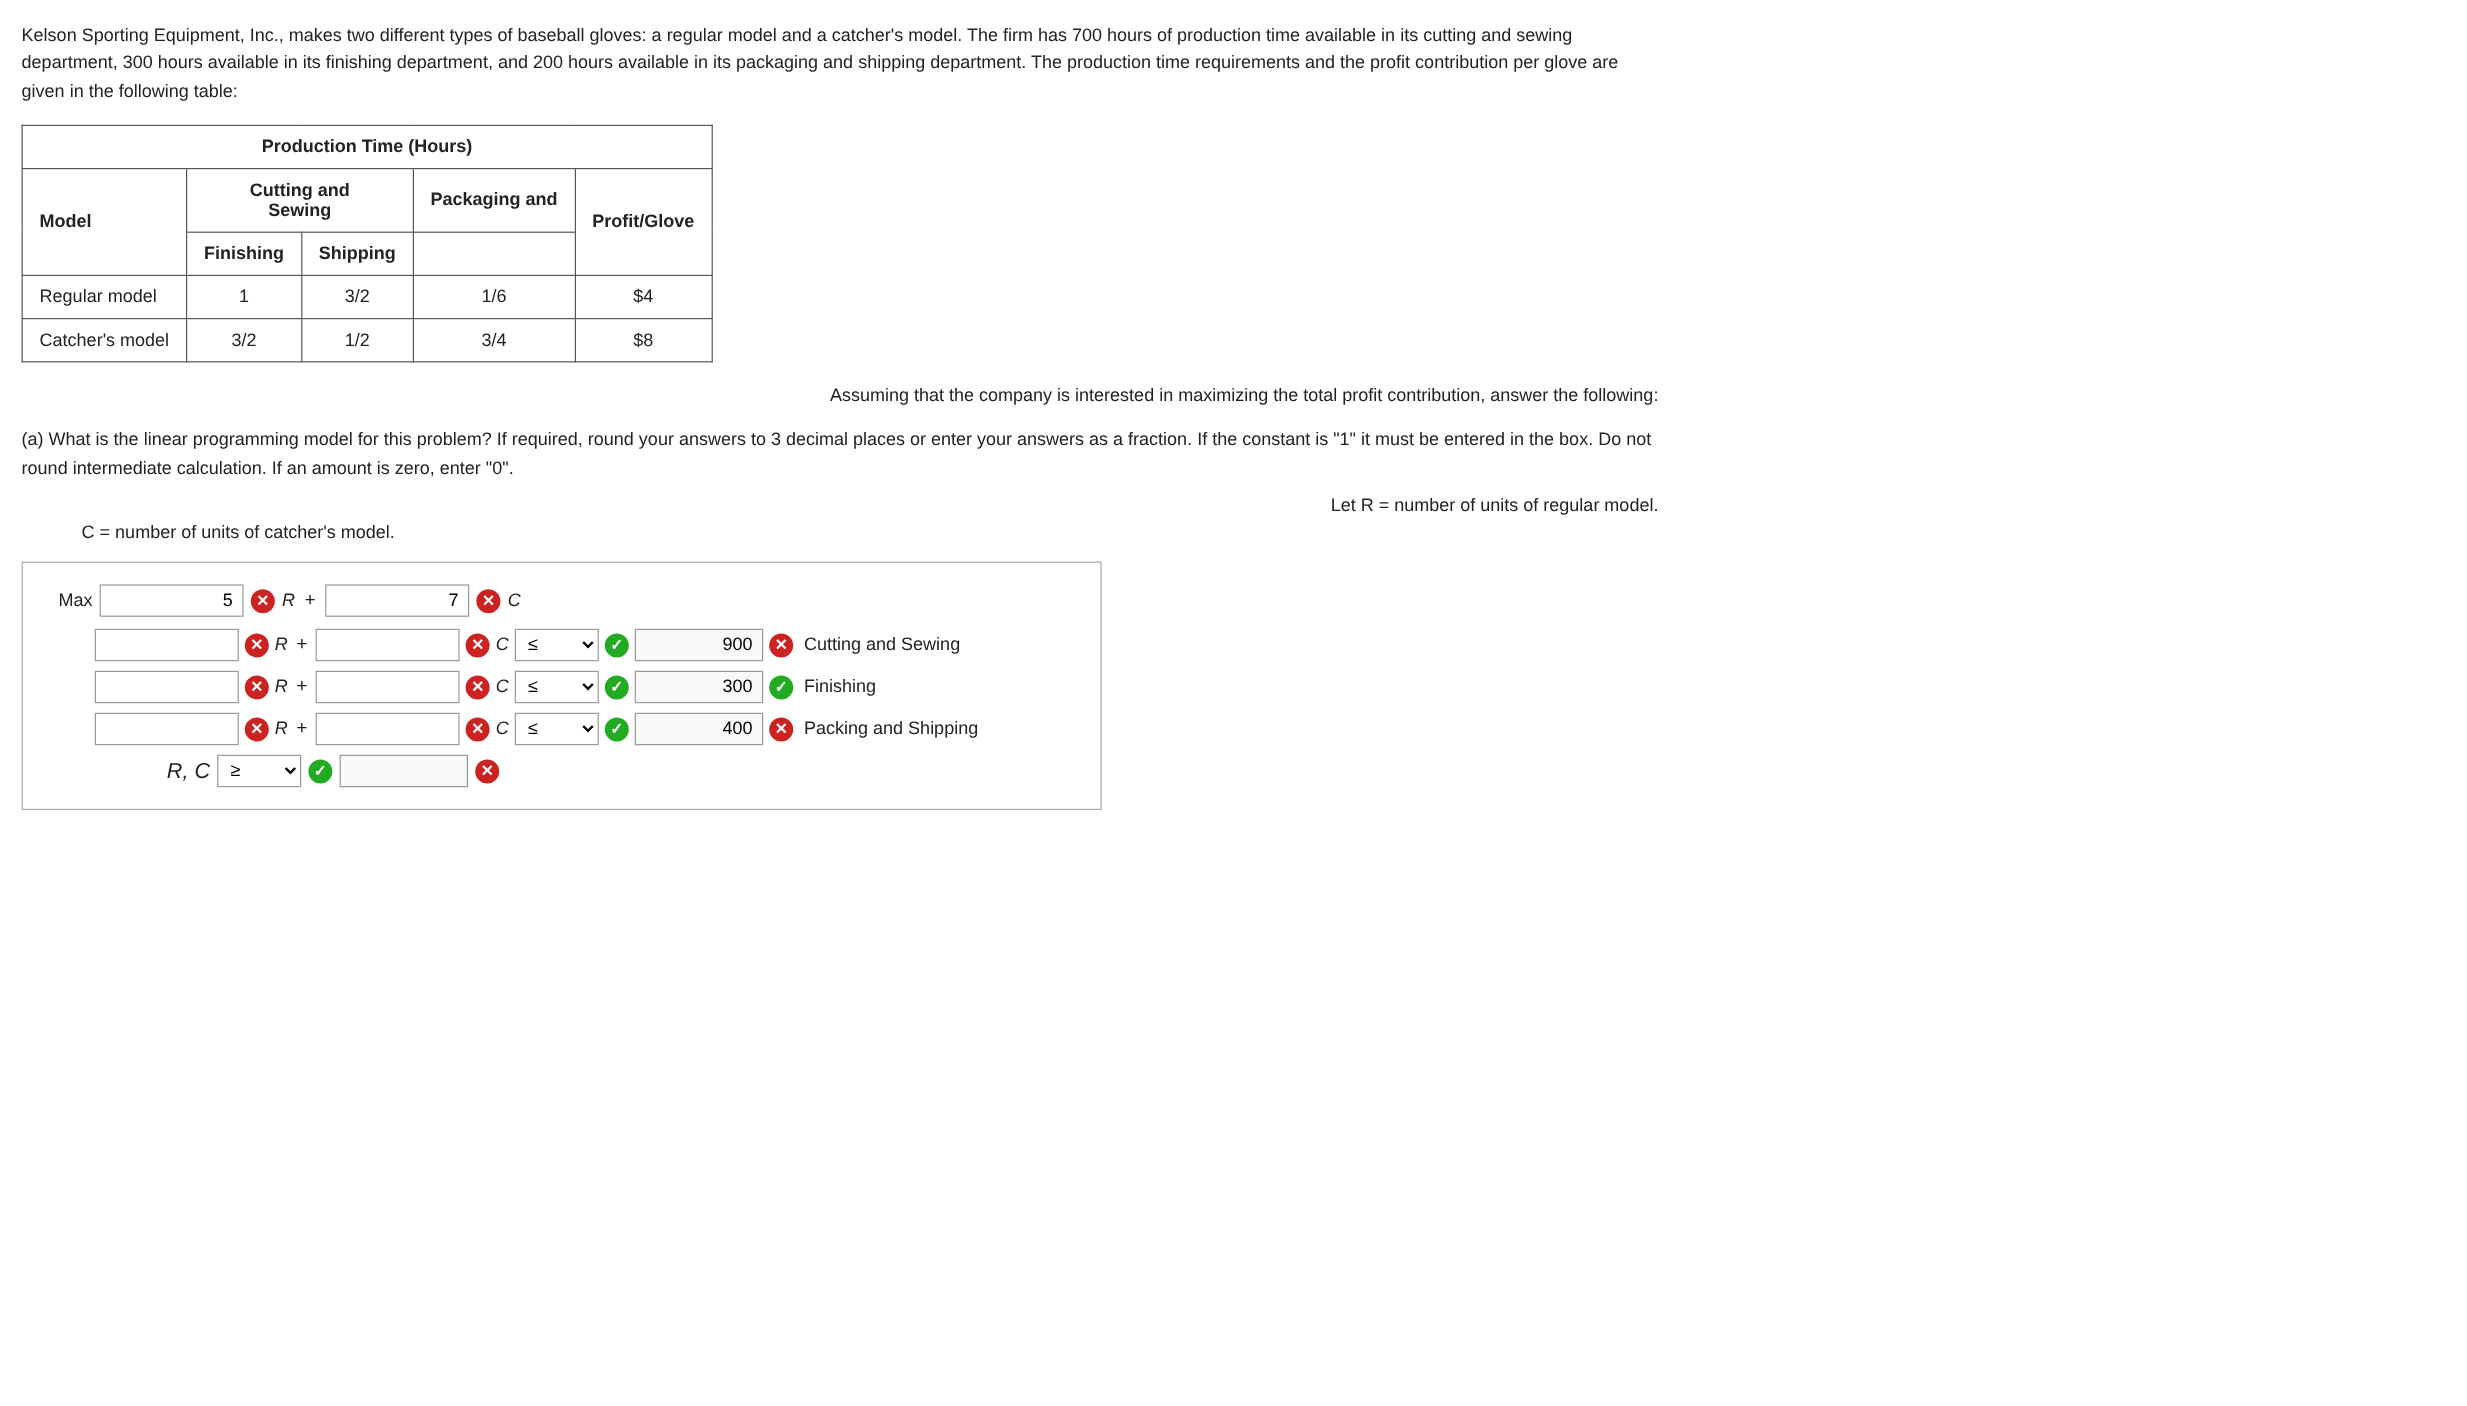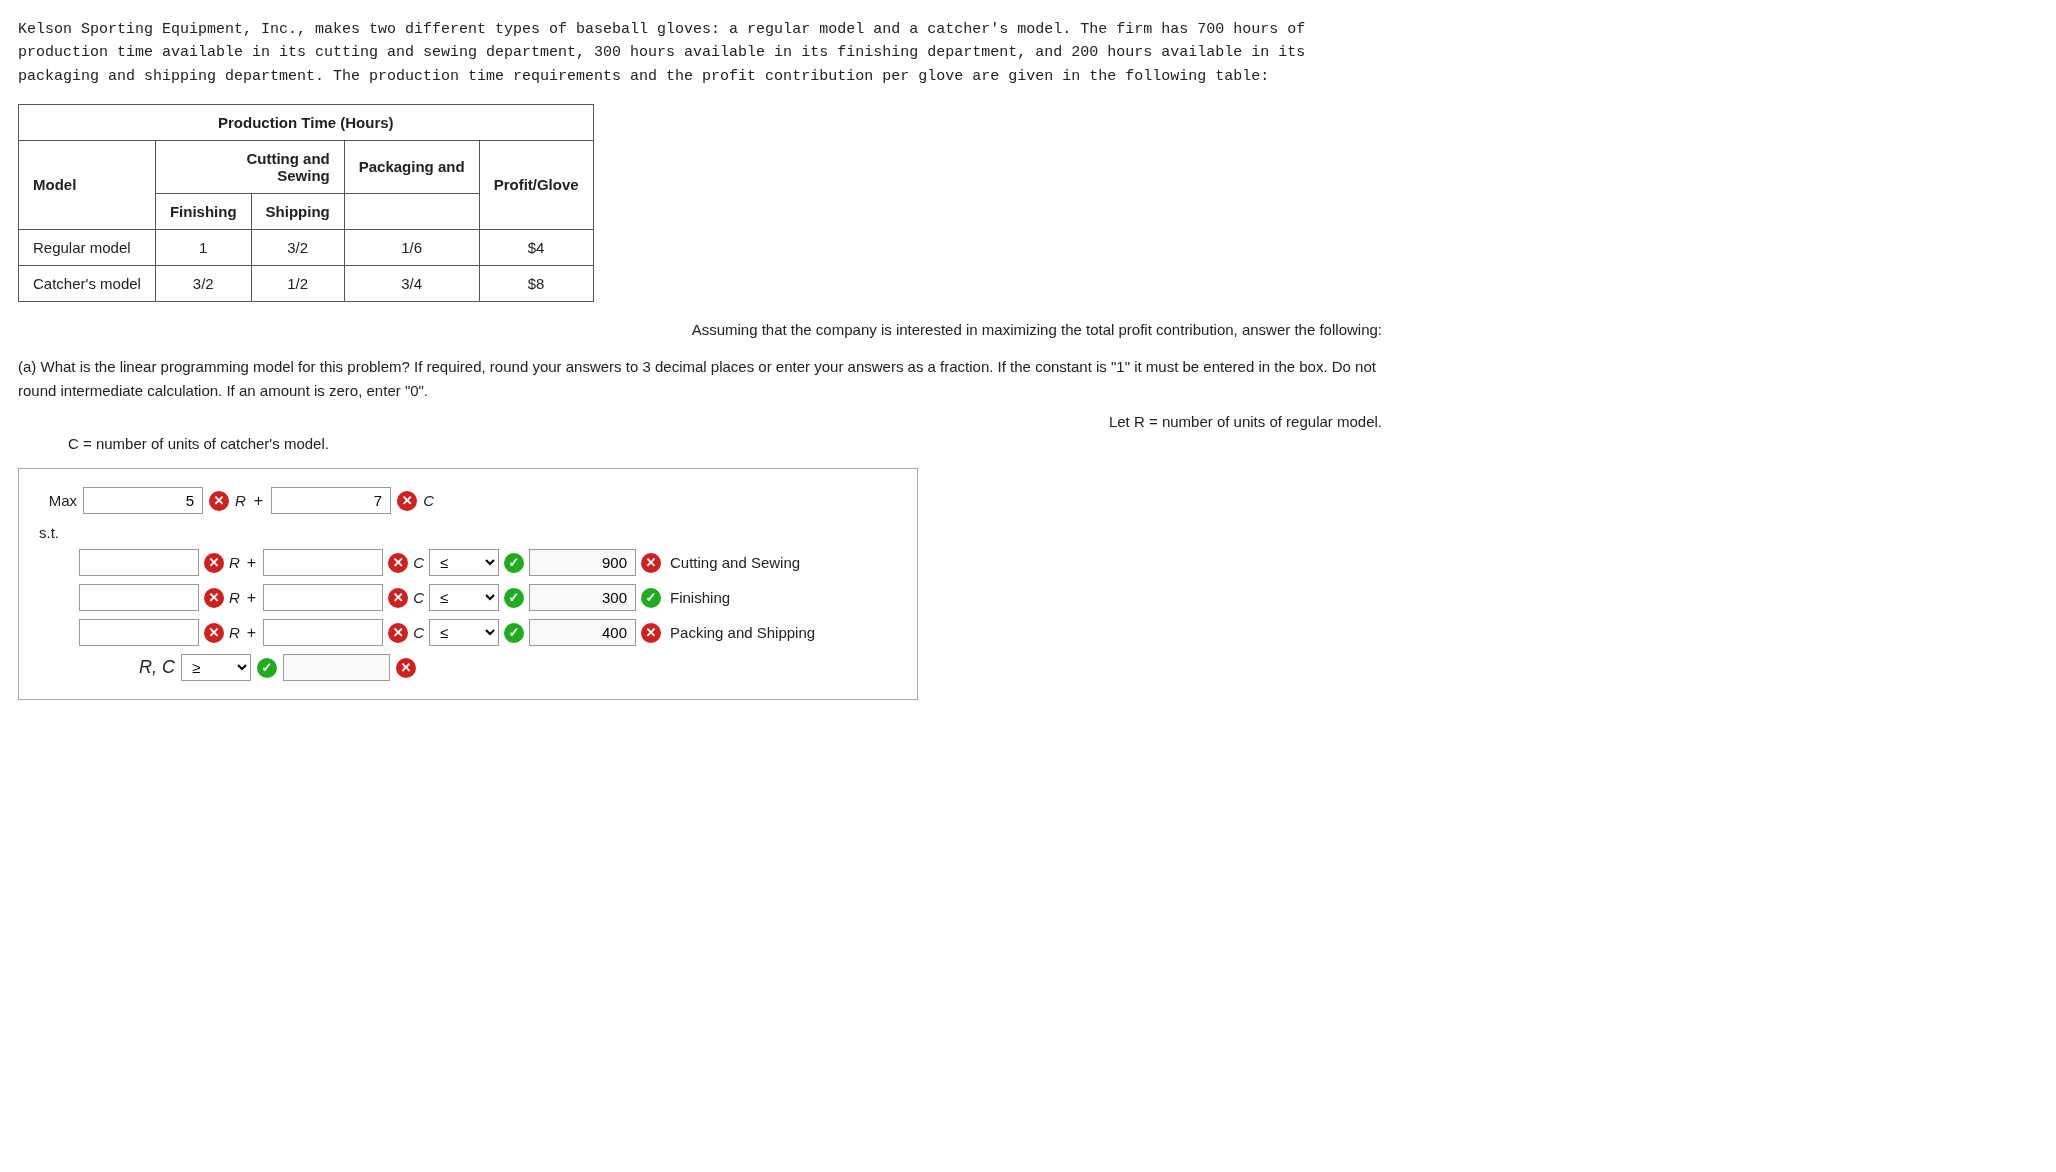--- a/index.html
+++ b/index.html
@@ -7,38 +7,36 @@
       font-family: Arial, sans-serif;
       font-size: 15px;
       color: #222;
       background: #fff;
       padding: 18px 18px 30px 18px;
       max-width: 1400px;
     }
     .intro-text {
       line-height: 1.55;
       margin-bottom: 16px;
-      font-family: Liberation Mono, monospace;
     }
     
     .prod-table {
       border-collapse: collapse;
       border: 1px solid #555;
       margin-bottom: 16px;
       min-width: 500px;
     }
     .prod-table th, .prod-table td {
       border: 1px solid #555;
       padding: 9px 14px;
       text-align: center;
     }
     .prod-table th {
       font-weight: bold;
       background: #fff;
-      text-align: right;
     }
     .prod-table .header-row th {
       border-bottom: 1px solid #555;
     }
     .prod-table .col-model {
       text-align: left;
     }
     .prod-table .top-header {
       text-align: center;
       font-weight: bold;
@@ -197,23 +195,20 @@
     <input class="lp-input" type="text" value="5" style="">
     <span class="xi xi-rx">✕</span>
     <span class="lp-var">R</span>
     <span class="lp-plus">+</span>
     <input class="lp-input" type="text" value="7" style="">
     <span class="xi xi-rx">✕</span>
     <span class="lp-var">C</span>
   </div>
 
   
-  <div style="margin-bottom:8px; margin-left:0;">
-    <span class="lp-label">s.t.</span>
-  </div>
 
   
   <div class="lp-constraint-row">
     <input class="lp-input" type="text" value="" style="">
     <span class="xi xi-rx">✕</span>
     <span class="lp-var">R</span>
     <span class="lp-plus">+</span>
     <input class="lp-input" type="text" value="" style="">
     <span class="xi xi-rx">✕</span>
     <span class="lp-var">C</span>

